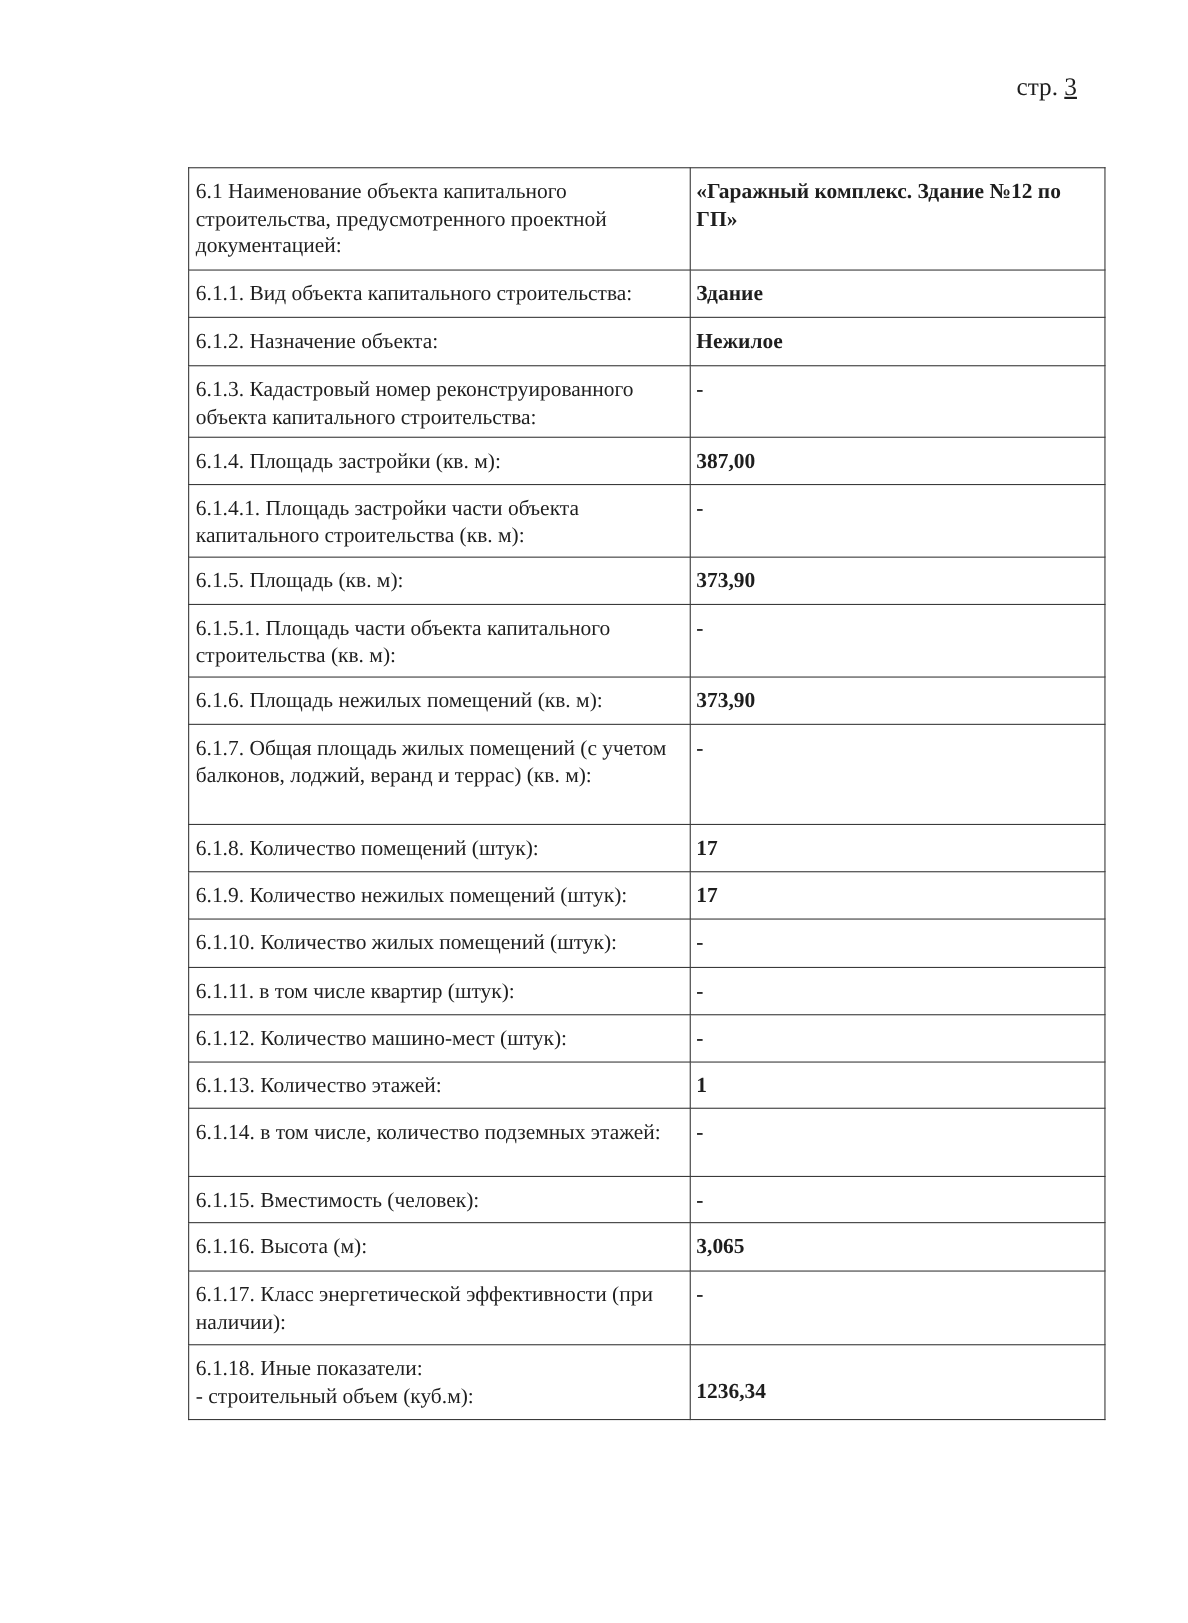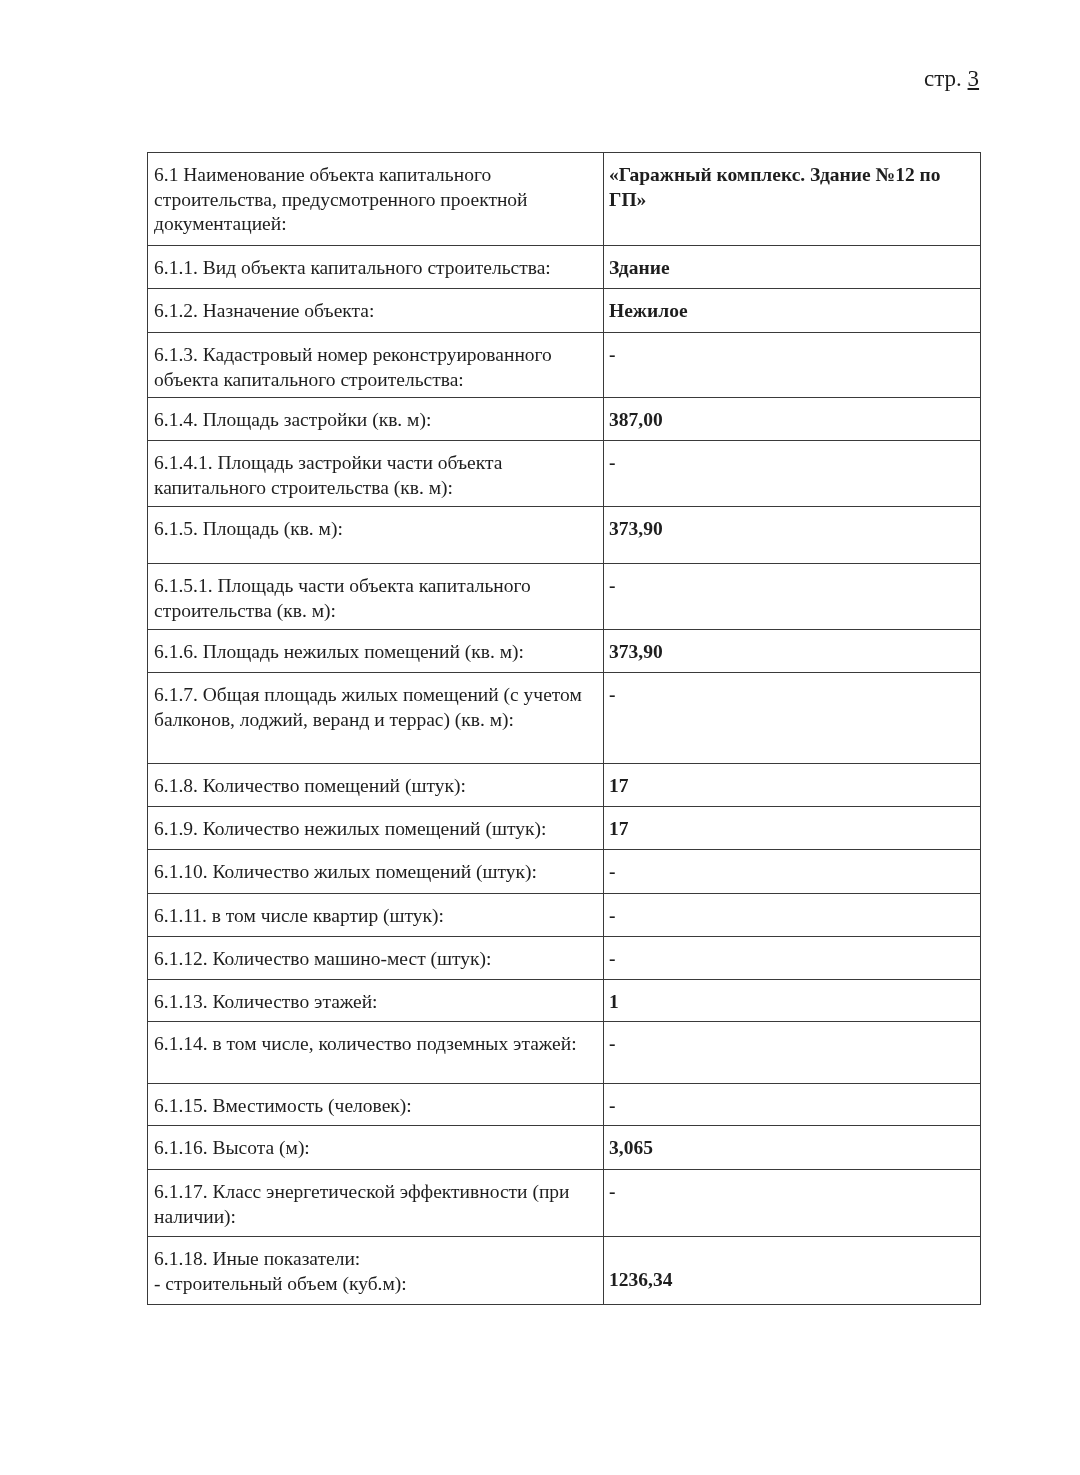--- a/index.html
+++ b/index.html
@@ -16,21 +16,21 @@
       top: 66px;
       left: 896px;
       font-size: 23px;
       letter-spacing: 0;
       margin-left: 28px;
     }
     .page-number .num { text-decoration: underline; }
     table.doc-table {
       position: absolute;
       top: 152px;
-      left: 147px;
+      left: 171px;
       width: 833px;
       border-collapse: collapse;
       table-layout: fixed;
     }
     table.doc-table td {
       border: 1.6px solid #3a3a3a;
       vertical-align: top;
       padding: 10px 6px 4px 6px;
       font-size: 19.5px;
       line-height: 24.5px;
@@ -68,21 +68,21 @@
       <td class="value">-</td>
     </tr>
     <tr style="height:43px">
       <td class="label">6.1.4. Площадь застройки (кв. м):</td>
       <td class="value">387,00</td>
     </tr>
     <tr style="height:66px">
       <td class="label">6.1.4.1. Площадь застройки части объекта капитального строительства (кв. м):</td>
       <td class="value">-</td>
     </tr>
-    <tr style="height:57px">
+    <tr style="height:43px">
       <td class="label">6.1.5. Площадь (кв. м):</td>
       <td class="value">373,90</td>
     </tr>
     <tr style="height:66px">
       <td class="label">6.1.5.1. Площадь части объекта капитального строительства (кв. м):</td>
       <td class="value">-</td>
     </tr>
     <tr style="height:43px">
       <td class="label">6.1.6. Площадь нежилых помещений (кв. м):</td>
       <td class="value">373,90</td>

